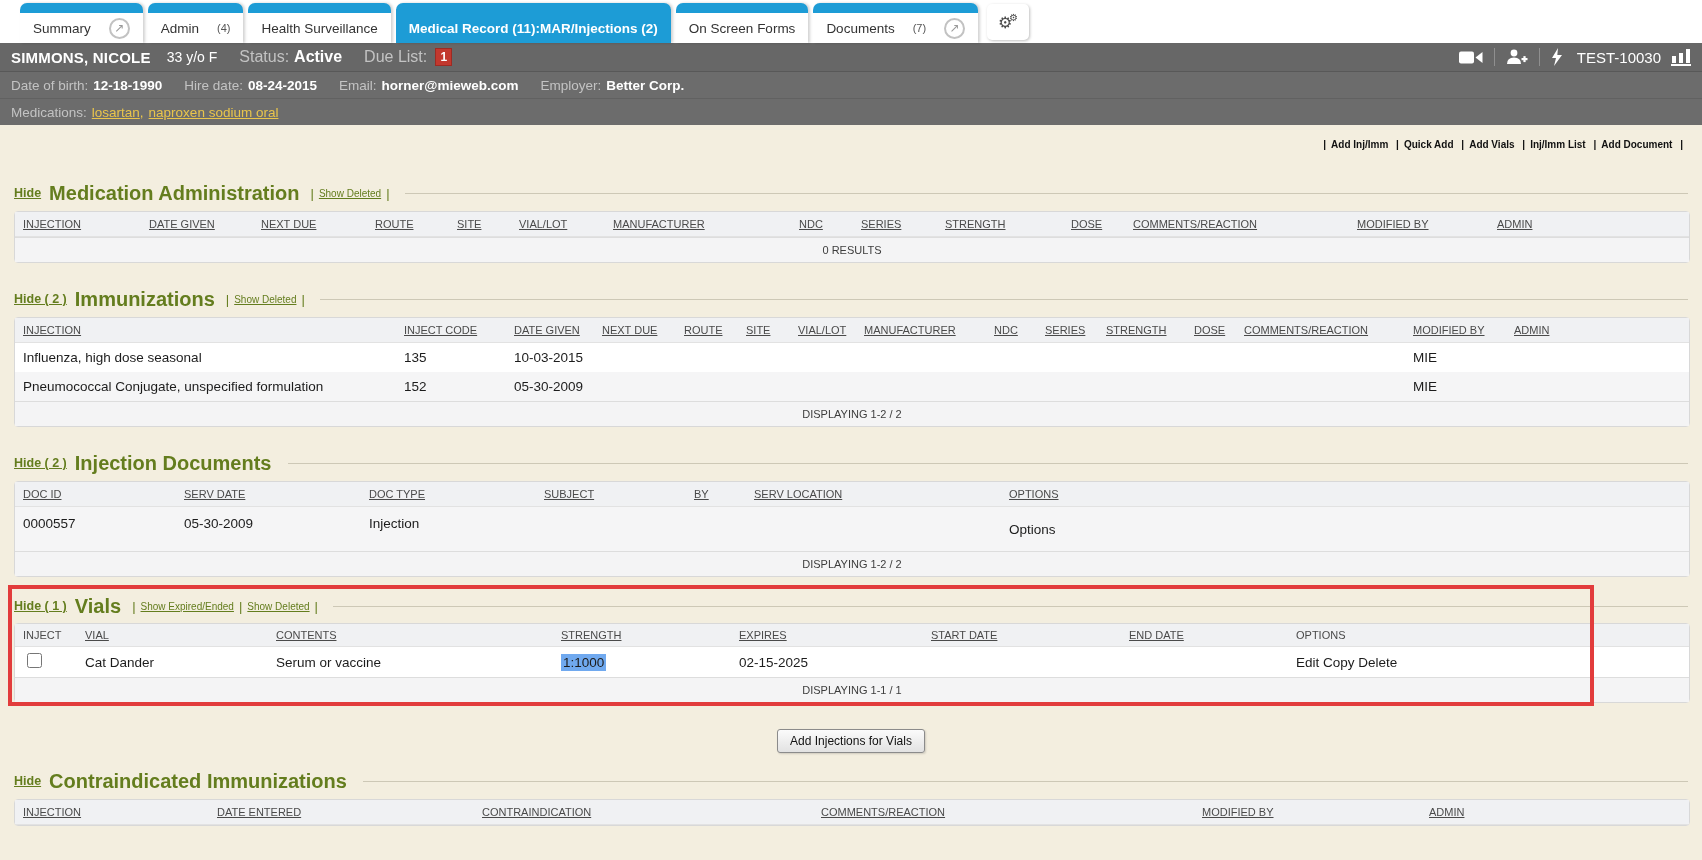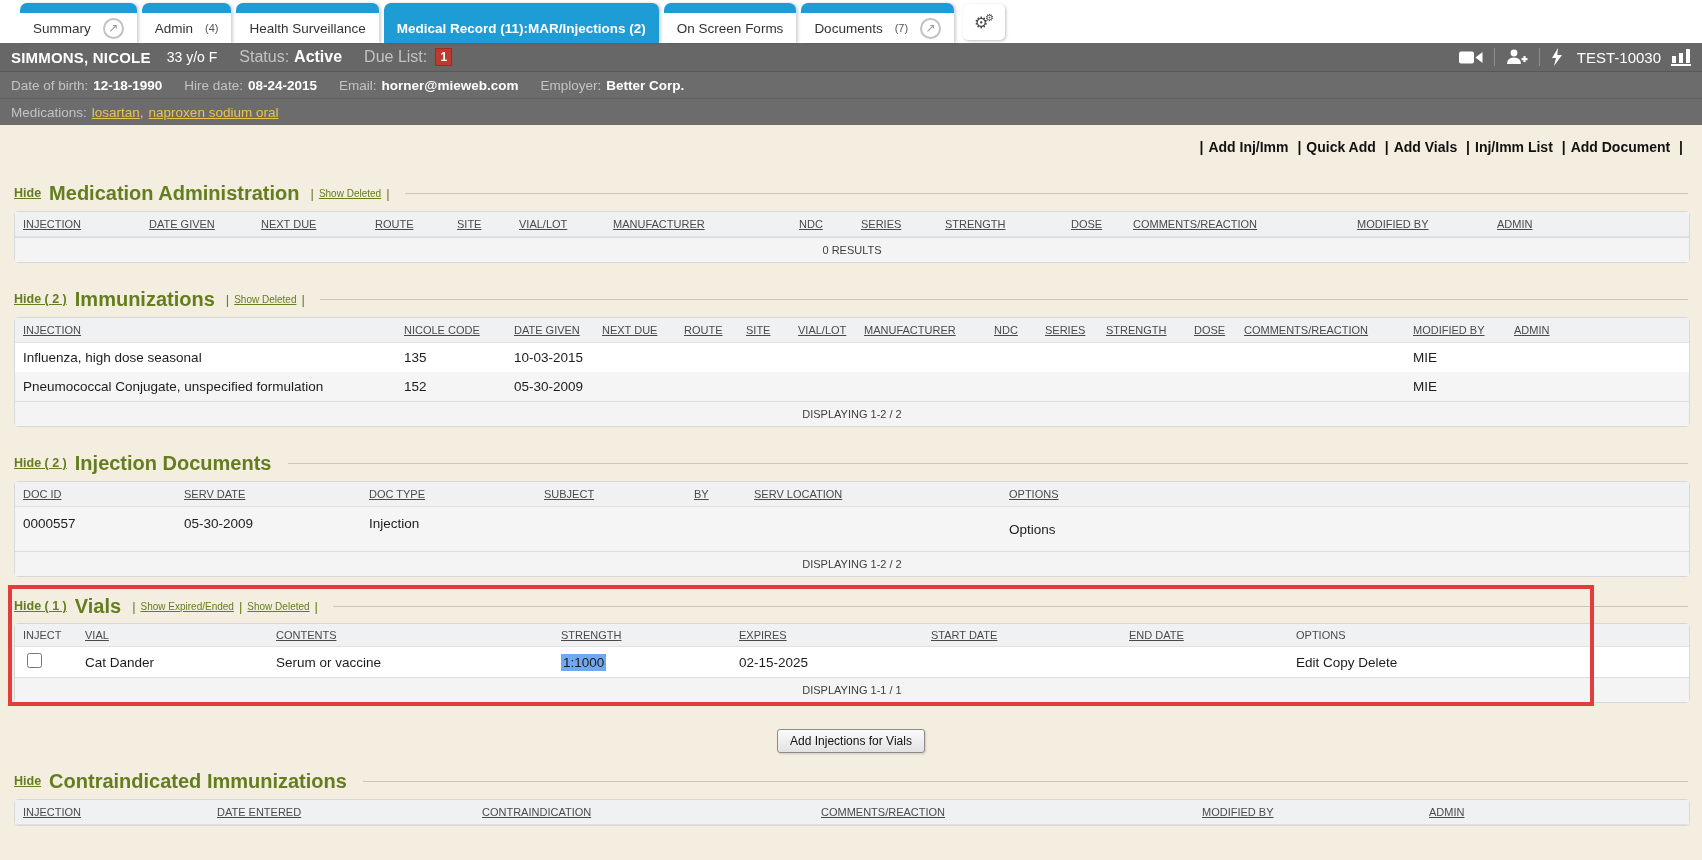--- a/index.html
+++ b/index.html
@@ -1,21 +1,21 @@
 <!DOCTYPE html>
 <html><head>
 <meta charset="utf-8">
 <style>
   * { margin:0; padding:0; box-sizing:border-box; }
   html,body { width:1702px; height:860px; overflow:hidden; }
   body { font-family:"Liberation Sans", sans-serif; background:#f3eedf; }
 
   
   .tabbar { background:#fff; height:43px; display:flex; align-items:flex-end; padding:0 0 0 20px; }
-  .tab { position:relative; display:flex; align-items:center; gap:12px; height:40px;
+  .tab { position:relative; display:flex; align-items:center; gap:18px; height:40px;
          background:#fff; border-top:10px solid #1d9cd6; border-radius:7px 7px 0 0;
          padding:0 13px; margin-right:5px; font-size:13.5px; color:#333;
          box-shadow:2px 0 3px rgba(0,0,0,.18); cursor:pointer; white-space:nowrap; }
   .tab .cnt { font-size:11px; color:#555; }
   .tab.active { background:#1d9cd6; color:#fff; font-weight:bold; }
   .jump { width:21px; height:21px; border:2px solid #c2c2c2; border-radius:50%;
           color:#9a9a9a; font-size:12px; display:inline-flex; align-items:center; justify-content:center; }
   .gearbtn { height:36px; width:42px; background:#fff; border-radius:5px; margin:0 0 3px 4px;
              display:flex; align-items:center; justify-content:center; box-shadow:1px 1px 3px rgba(0,0,0,.25);
              color:#4d4d4d; cursor:pointer; font-family:"DejaVu Sans", sans-serif; }
@@ -42,21 +42,21 @@
   .chart-ic { border-bottom:2px solid #fff; padding-bottom:1px; }
   .fld { display:flex; }
   .fld + .fld { margin-left:22px; }
   .fld .lbl { color:#c3c3c3; }
   .fld .val { color:#fff; font-weight:bold; margin-left:5px; }
   .medlink { color:#e9c54b; text-decoration:underline; cursor:pointer; margin-left:5px; }
   .medsep { color:#e9c54b; }
 
   
   .content { padding:0 14px; }
-  .actions { text-align:right; font-size:14px; font-weight:bold; color:#111; margin-top:14px; height:18px; }
+  .actions { text-align:right; font-size:10px; font-weight:bold; color:#111; margin-top:14px; height:18px; }
   .actions a { color:#111; text-decoration:none; cursor:pointer; }
   .actions .sep { margin:0 5px; font-weight:bold; }
 
   .sec-head { display:flex; align-items:center; margin-top:24px; color:#647d1e; height:24px; }
   .hide-link { font-size:12.5px; font-weight:bold; text-decoration:underline; color:#647d1e; cursor:pointer; white-space:nowrap; }
   .sec-title { font-size:20px; font-weight:bold; margin:0 6px 0 8px; white-space:nowrap; }
   .sec-sep { font-size:13px; margin:0 5px; }
   .sec-link { font-size:10px; text-decoration:underline; color:#647d1e; cursor:pointer; white-space:nowrap; }
   .rule { flex:1; border-top:1px solid #cdc8b6; margin-left:10px; }
 
@@ -272,21 +272,21 @@
         <col style="width:61px">
         <col style="width:88px">
         <col style="width:50px">
         <col style="width:169px">
         <col style="width:101px">
         <col style="width:183px">
       </colgroup>
     <tbody>
         <tr>
       <th>INJECTION</th>
-      <th>NICOLE CODE</th>
+      <th>INJECT CODE</th>
       <th>DATE GIVEN</th>
       <th>NEXT DUE</th>
       <th>ROUTE</th>
       <th>SITE</th>
       <th>VIAL/LOT</th>
       <th>MANUFACTURER</th>
       <th>NDC</th>
       <th>SERIES</th>
       <th>STRENGTH</th>
       <th>DOSE</th>

